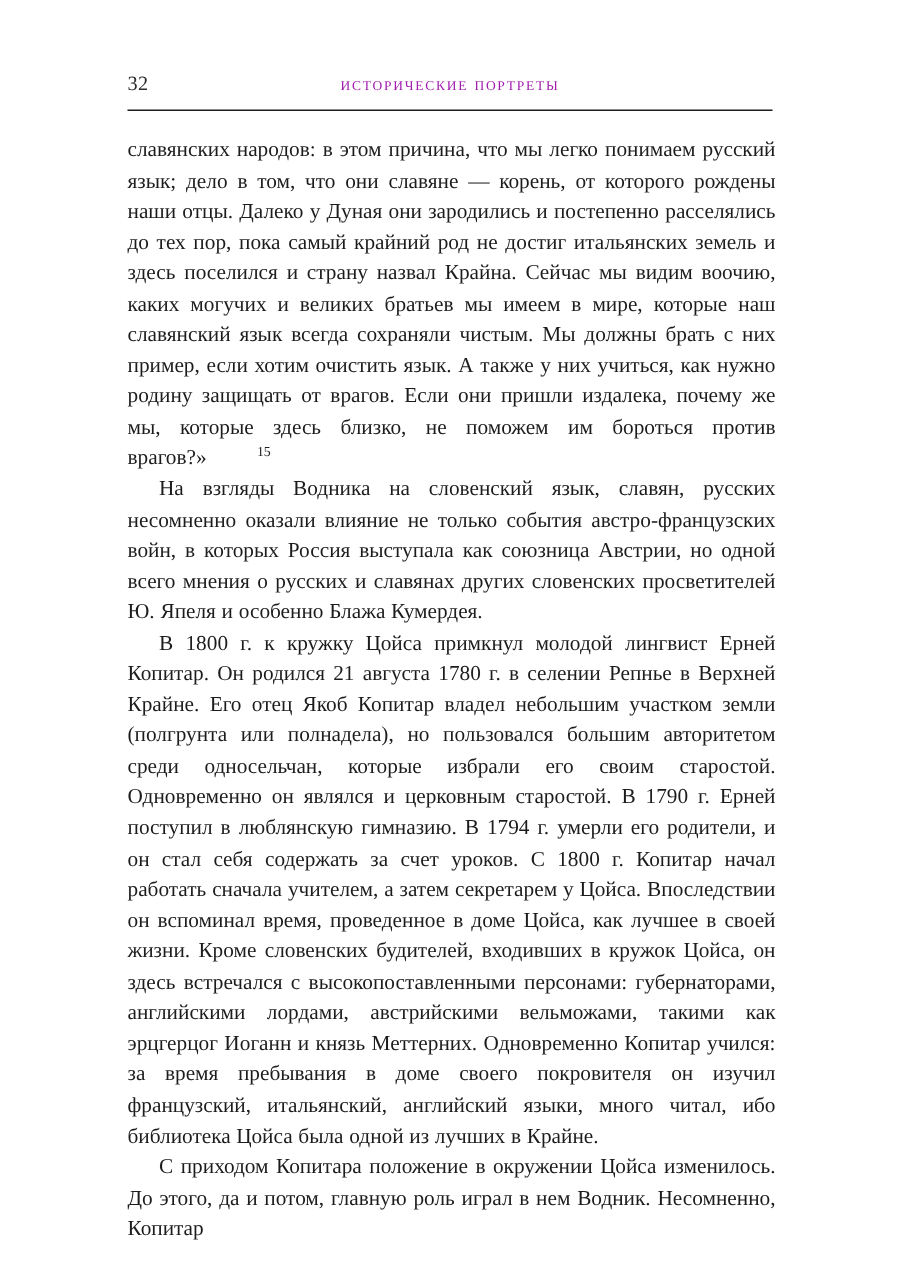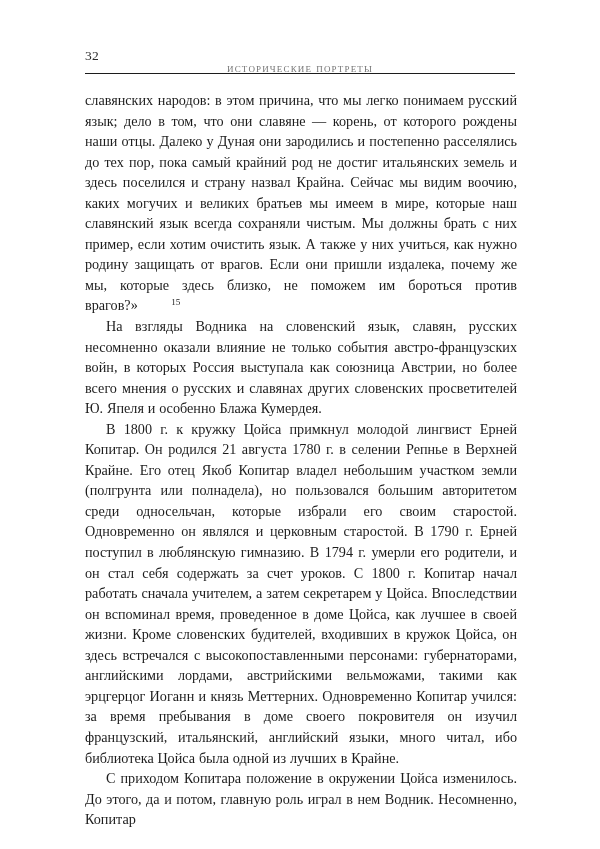--- a/index.html
+++ b/index.html
@@ -33,27 +33,27 @@
     left: 0;
     top: 0;
     font-size: 13.5px;
     line-height: 20px;
     color: #2b2b2b;
     letter-spacing: 0.3px;
   }
   .running-head {
     position: absolute;
     left: 0;
-    top: 12px;
+    top: 0;
     width: 430px;
     text-align: center;
     font-size: 12.2px;
     line-height: 20px;
     letter-spacing: 1.15px;
-    color: #737373;
+    color: #a21caf;
     font-variant: small-caps;
     text-transform: lowercase;
   }
   .header-rule {
     position: absolute;
     left: 85px;
     top: 73px;
     width: 430px;
     height: 1.4px;
     background: #1c1c1c;
@@ -96,21 +96,21 @@
     <div class="running-head">Исторические портреты</div>
   </div>
 
   <div class="header-rule"></div>
 
   <div class="text-block">
 
     <p class="cont"><span>славянских народов: в этом причина, что мы легко понимаем русский язык; дело в том, что они славяне — корень, от которого рождены наши отцы. Далеко у Дуная они зародились и постепенно расселялись до тех пор, пока самый крайний род не достиг итальянских земель и здесь поселился и страну назвал Крайна. Сейчас мы видим воочию, каких могучих и великих братьев мы имеем в мире, которые наш славянский язык всегда сохраняли чистым. Мы должны брать с них пример, если хотим очистить язык. А также у них учиться, как нужно родину защищать от врагов. Если они пришли издалека, почему же мы, которые здесь близко, не поможем им бороться против врагов?»</span><sup class="fn">15</sup></p>
 
 
-    <p>На взгляды Водника на словенский язык, славян, русских несомненно оказали влияние не только события австро-французских войн, в которых Россия выступала как союзница Австрии, но более всего мнения о русских и славянах других словенских просветителей Ю. Япеля и особенно Блажа Кумердея.</p>
+    <p>На взгляды Водника на словенский язык, славян, русских несомненно оказали влияние не только события австро-французских войн, в которых Россия выступала как союзница Австрии, но одной всего мнения о русских и славянах других словенских просветителей Ю. Япеля и особенно Блажа Кумердея.</p>
 
     <p>В 1800 г. к кружку Цойса примкнул молодой лингвист Ерней Копитар. Он родился 21 августа 1780 г. в селении Репнье в Верхней Крайне. Его отец Якоб Копитар владел небольшим участком земли (полгрунта или полнадела), но пользовался большим авторитетом среди односельчан, которые избрали его своим старостой. Одновременно он являлся и церковным старостой. В 1790 г. Ерней поступил в люблянскую гимназию. В 1794 г. умерли его родители, и он стал себя содержать за счет уроков. С 1800 г. Копитар начал работать сначала учителем, а затем секретарем у Цойса. Впоследствии он вспоминал время, проведенное в доме Цойса, как лучшее в своей жизни. Кроме словенских будителей, входивших в кружок Цойса, он здесь встречался с высокопоставленными персонами: губернаторами, английскими лордами, австрийскими вельможами, такими как эрцгерцог Иоганн и князь Меттерних. Одновременно Копитар учился: за время пребывания в доме своего покровителя он изучил французский, итальянский, английский языки, много читал, ибо библиотека Цойса была одной из лучших в Крайне.</p>
 
     <p>С приходом Копитара положение в окружении Цойса изменилось. До этого, да и потом, главную роль играл в нем Водник. Несомненно, Копитар</p>
 
   </div>
 
 </div>
 
 </body></html>

